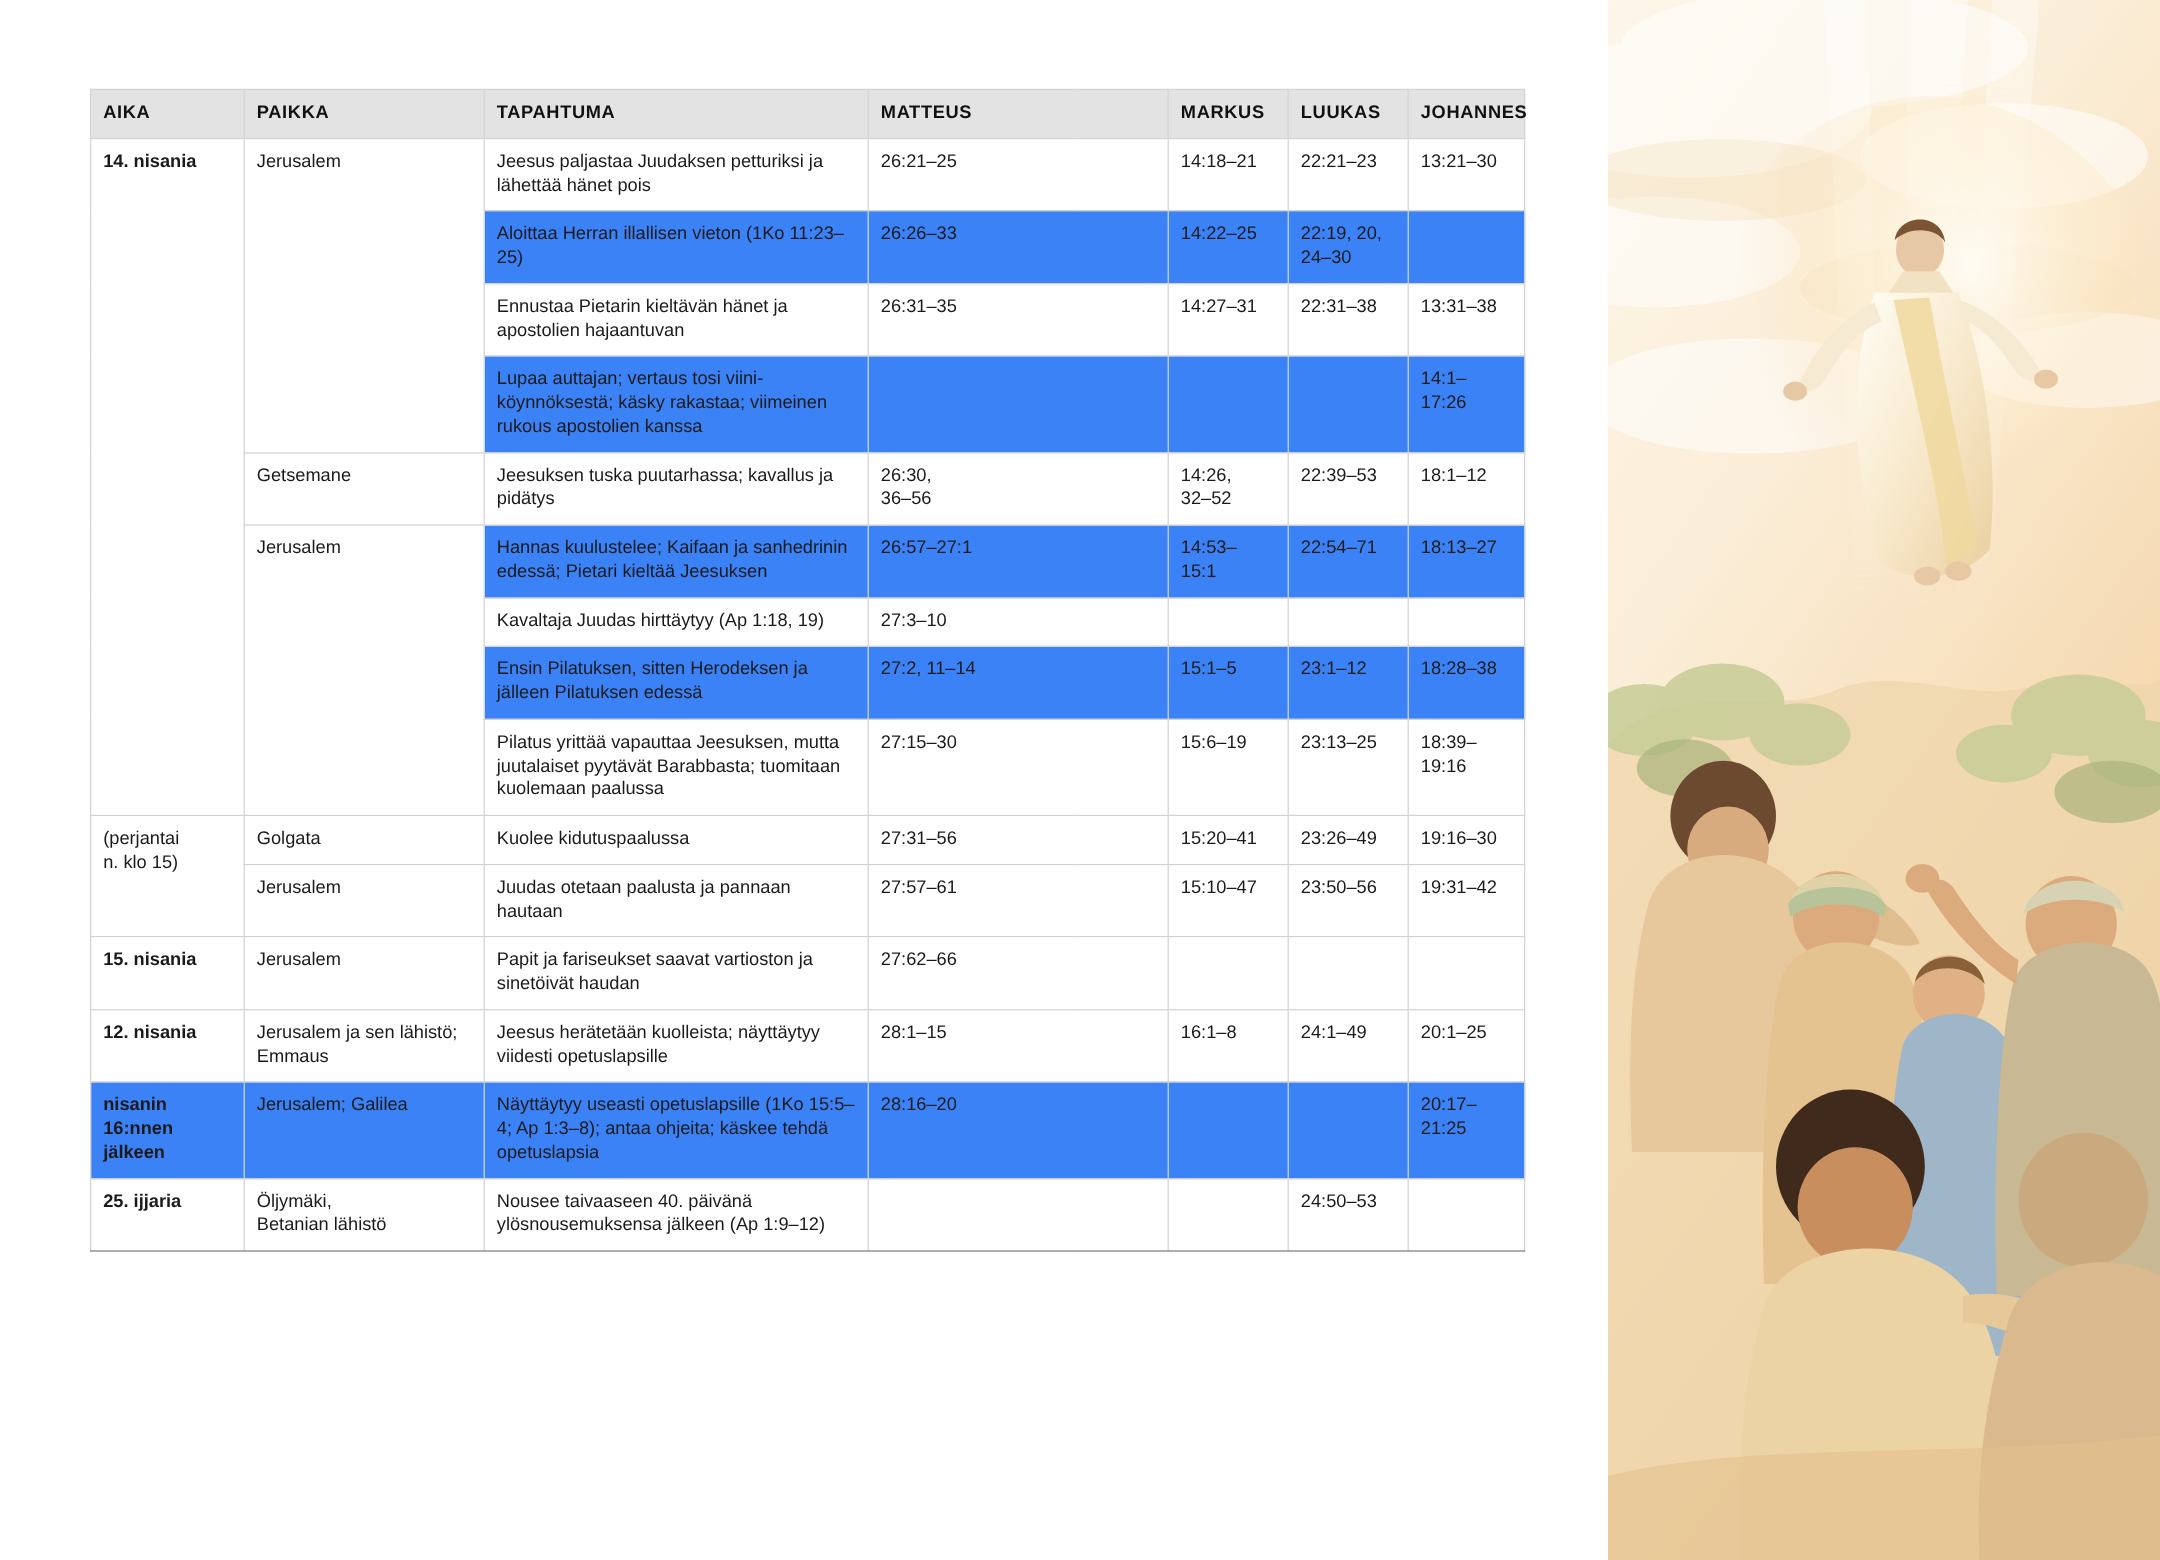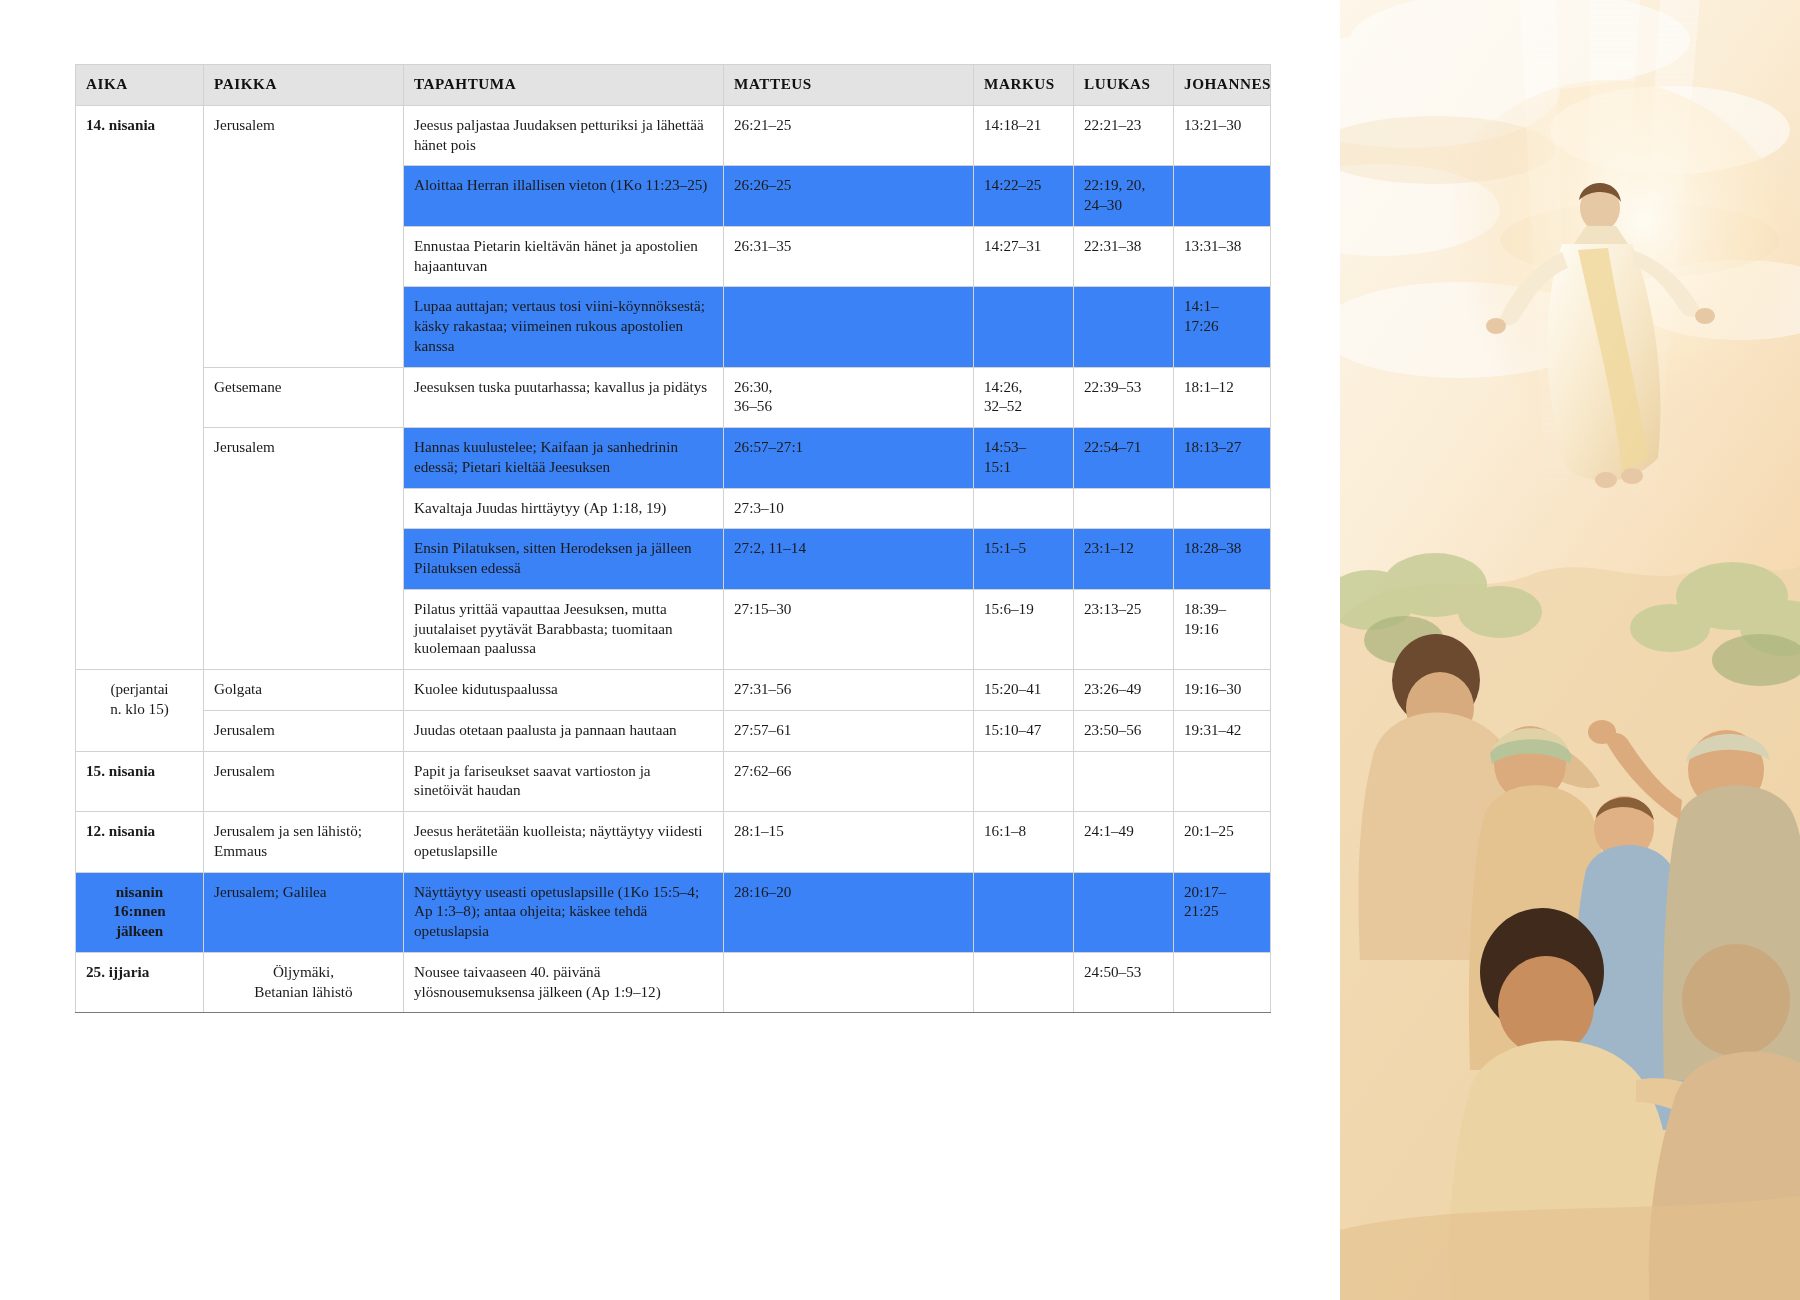--- a/index.html
+++ b/index.html
@@ -13,23 +13,22 @@
     position: relative;
     overflow: hidden;
     font-family: "Liberation Sans", sans-serif;
     color: #1a1a1a;
   }
 
   
   #table-wrap {
     position: absolute;
     left: 75px;
-    top: 64px;
+    top: 74px;
     width: 1195px;
-    font-family: Liberation Serif, serif;
   }
 
   table.harmony {
     border-collapse: collapse;
     width: 1195px;
     table-layout: fixed;
   }
 
   table.harmony th,
   table.harmony td {
@@ -77,21 +76,21 @@
   tr.group-start > td {
     border-top: 1.6px solid #7a7a7a;
   }
 
   tbody tr:last-child > td {
     border-bottom: 1.6px solid #7a7a7a;
   }
 
   td.ref { white-space: pre-line; }
 
-  .nowrapish { white-space: pre-line; text-align: center; }
+  .nowrapish { white-space: pre-line; }
 
   
   #illustration {
     position: absolute;
     right: 0;
     top: 0;
     width: 460px;
     height: 1300px;
     overflow: hidden;
     background: linear-gradient(160deg,#fdf4e4 0%, #fbead2 28%, #f7dcb4 55%, #f2cf9d 78%, #eec68f 100%);
@@ -131,21 +130,21 @@
         <td rowspan="4">Jerusalem</td>
         <td>Jeesus paljastaa Juudaksen petturiksi ja lähettää hänet pois</td>
         <td colspan="2" class="ref">26:21–25</td>
         <td class="ref">14:18–21</td>
         <td class="ref">22:21–23</td>
         <td class="ref">13:21–30</td>
       </tr>
       <tr>
         <td class="shade">Aloittaa Herran illallisen vieton
 (1Ko 11:23–25)</td>
-        <td colspan="2" class="ref shade">26:26–25</td>
+        <td colspan="2" class="ref shade">26:26–33</td>
         <td class="ref shade">14:22–25</td>
         <td class="ref shade">22:19, 20,
 24–30</td>
         <td class="ref shade"></td>
       </tr>
       <tr>
         <td>Ennustaa Pietarin kieltävän hänet ja apostolien hajaantuvan</td>
         <td colspan="2" class="ref">26:31–35</td>
         <td class="ref">14:27–31</td>
         <td class="ref">22:31–38</td>

